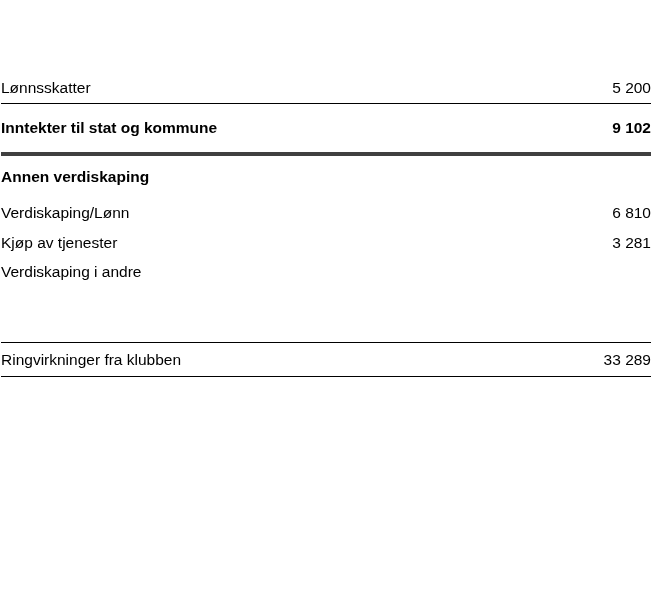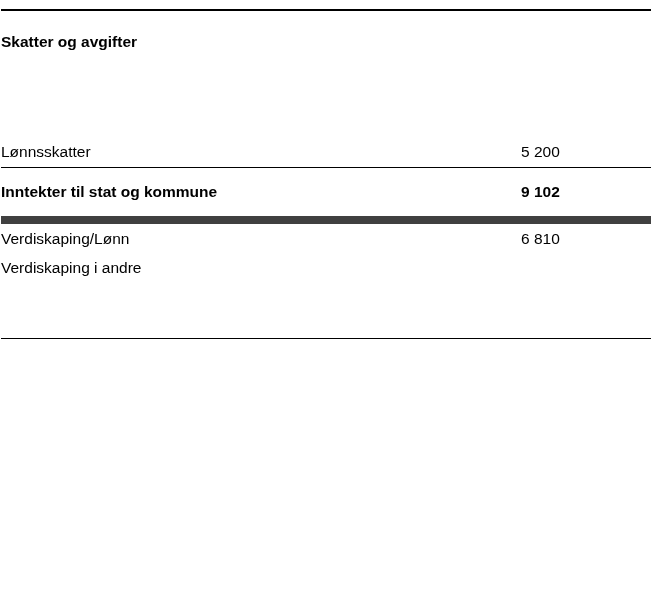--- a/index.html
+++ b/index.html
@@ -28,28 +28,29 @@
     table-layout: fixed;
   }
   .table td {
     padding: 0;
     vertical-align: middle;
     font-size: 15.5px;
     line-height: 1.1;
   }
   .outer-top { border-top: 2px solid #000; }
   .row-line td { border-bottom: 1px solid #000; }
-  .row-line-thick td { border-bottom: 8px solid #404040; }
+  .row-line-thick td { border-bottom: 4px solid #404040; }
   .label {
     padding-left: 15px;
     text-align: left;
     white-space: nowrap;
   }
   .value {
     padding-right: 10px;
+    text-align: right;
     white-space: nowrap;
   }
   .bold { font-weight: bold; }
   .h-title { height: 62px; vertical-align: bottom; padding-bottom: 7px; }
   .h-gap { height: 64px; }
   .h-std { height: 30px; }
   .h-std-pad { height: 33px; }
   .h-section { height: 42px; vertical-align: bottom; padding-bottom: 6px; }
   .h-total { height: 48px; }
   .h-wrap1 { height: 28px; margin-left: 36px; }
@@ -61,42 +62,50 @@
 <body>
 
 <div class="sheet">
   <table class="table">
     <colgroup>
       <col style="width:520px">
       <col style="width:130px">
     </colgroup>
     <tbody>
       <tr>
-        <td class="label bold h-title outer-top">Skatter og avgifter</td>
-        <td class="value h-title outer-top"></td>
-      </tr>
-      <tr>
         <td class="label h-gap"></td>
         <td class="value h-gap"></td>
       </tr>
       <tr class="row-line">
         <td class="label h-std">Lønnsskatter</td>
         <td class="value h-std">5 200</td>
       </tr>
       <tr class="row-line-thick">
         <td class="label bold h-total">Inntekter til stat og kommune</td>
         <td class="value bold h-total">9 102</td>
       </tr>
       <tr>
+        <td class="label bold h-section">Annen verdiskaping</td>
+        <td class="value h-section"></td>
+      </tr>
+      <tr>
         <td class="label h-std">Verdiskaping/Lønn</td>
         <td class="value h-std">6 810</td>
+      </tr>
+      <tr>
+        <td class="label h-std">Kjøp av  tjenester</td>
+        <td class="value h-std">3 281</td>
       </tr>
       <tr>
         <td class="label h-wrap1">Verdiskaping i andre</td>
         <td class="value h-wrap1"></td>
       </tr>
       <tr class="row-line">
         <td class="label h-tail"></td>
         <td class="value h-tail"></td>
       </tr>
+      <tr class="row-line">
+        <td class="label h-last">Ringvirkninger fra klubben</td>
+        <td class="value h-last">33 289</td>
+      </tr>
     </tbody>
   </table>
 </div>
 
 </body></html>

